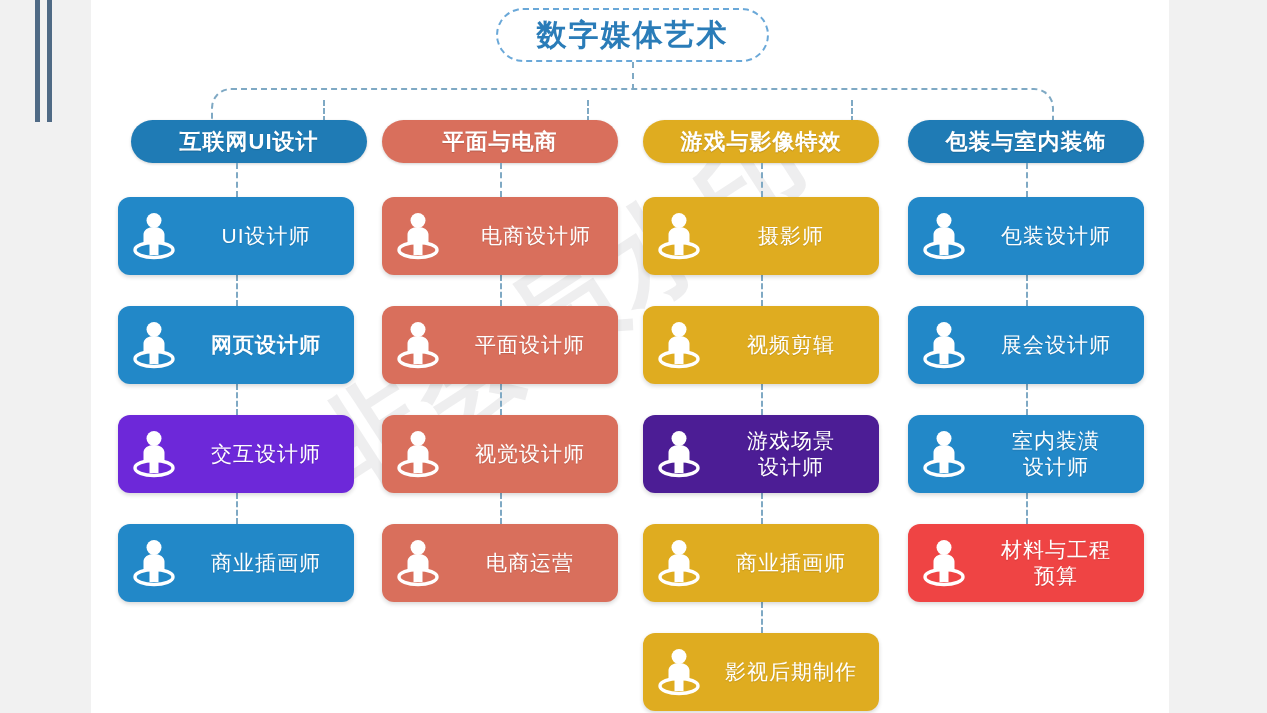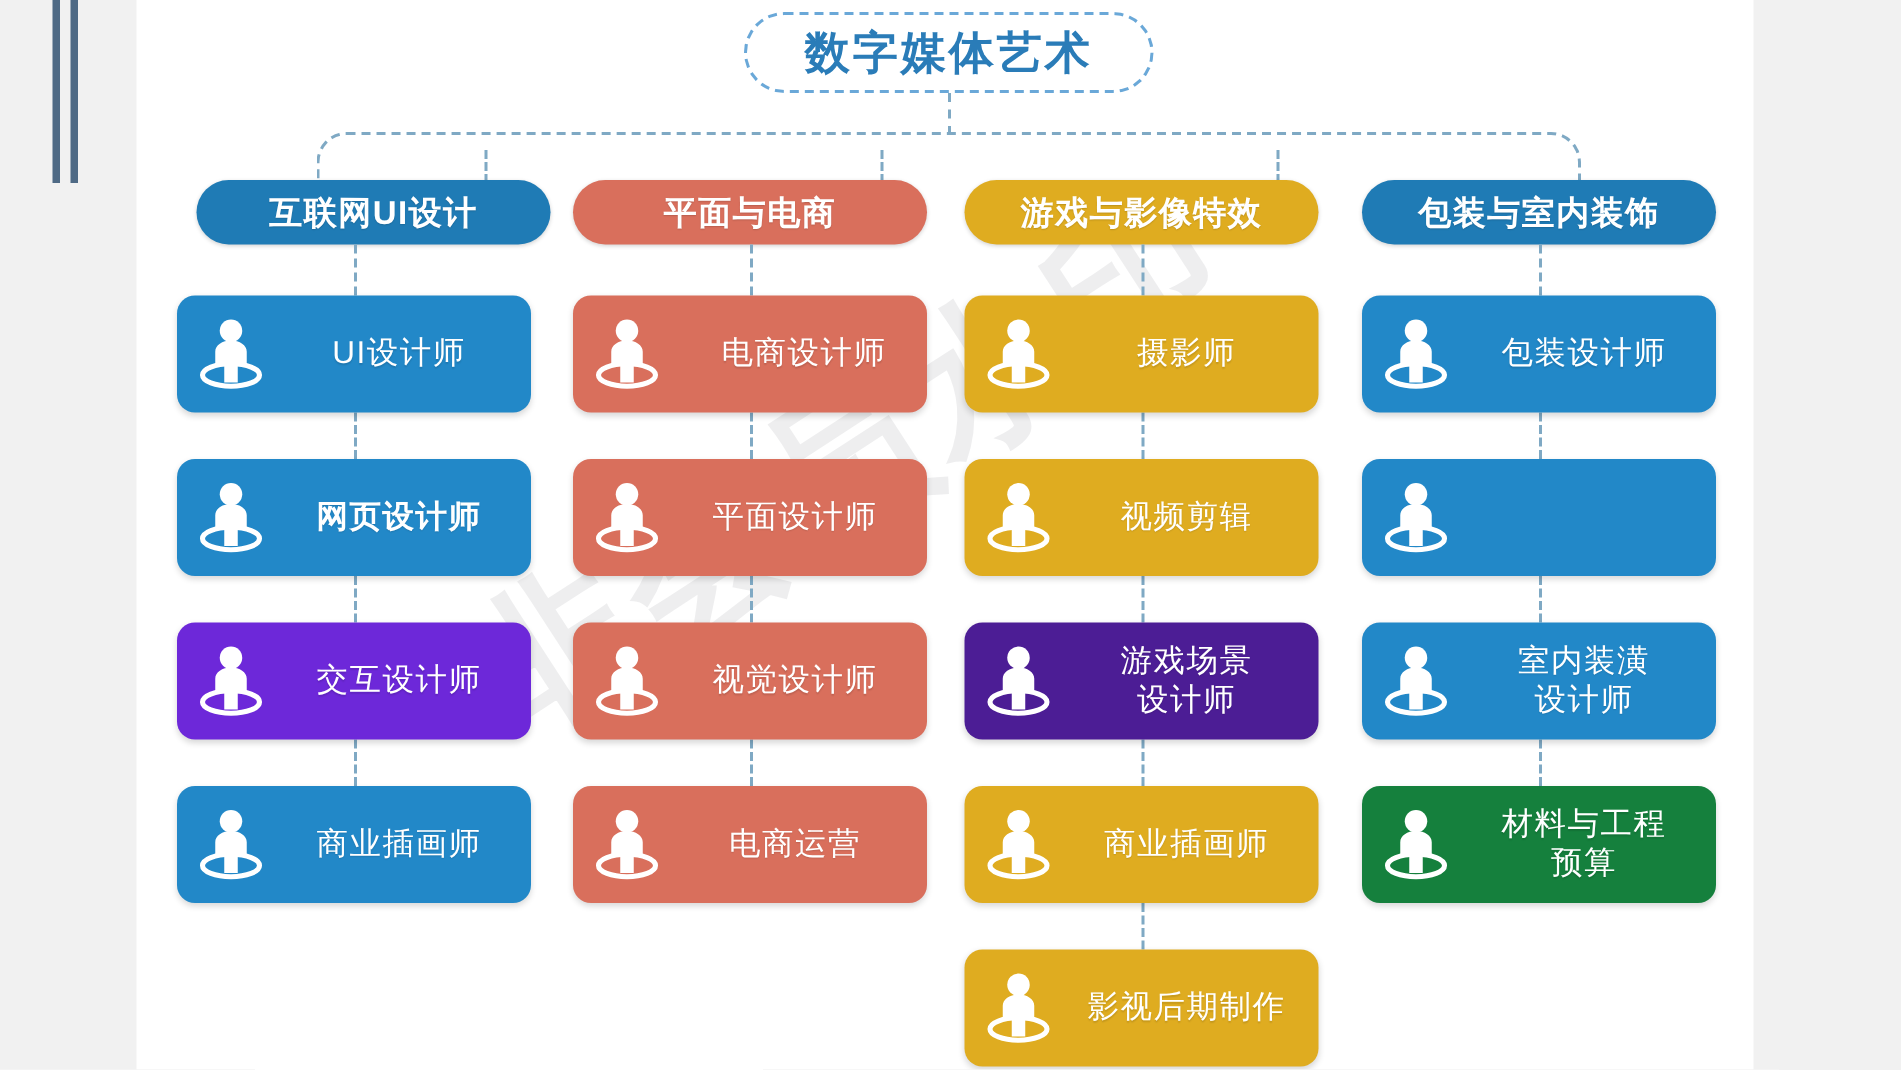--- a/index.html
+++ b/index.html
@@ -377,33 +377,34 @@
           <span class="card-label">包装设计师</span>
         </div>
         <div class="card" style="left: 817px; top: 306px; background: rgb(34, 136, 200);">
           <span class="card-icon">
             <svg width="46" height="50" viewBox="0 0 46 50" aria-hidden="true">
               <circle cx="23" cy="9.5" r="7.5" fill="#ffffff"></circle>
               <path d="M12.5 23.5c0-4.4 4.7-7.5 10.5-7.5s10.5 3.1 10.5 7.5v8.5h-6v12h-9v-12h-6z" fill="#ffffff"></path>
               <ellipse cx="23" cy="39" rx="19" ry="7.5" fill="none" stroke="#ffffff" stroke-width="3.4"></ellipse>
             </svg>
           </span>
+          <span class="card-label">展会设计师</span>
         </div>
         <div class="card" style="left: 817px; top: 415px; background: rgb(34, 136, 200);">
           <span class="card-icon">
             <svg width="46" height="50" viewBox="0 0 46 50" aria-hidden="true">
               <circle cx="23" cy="9.5" r="7.5" fill="#ffffff"></circle>
               <path d="M12.5 23.5c0-4.4 4.7-7.5 10.5-7.5s10.5 3.1 10.5 7.5v8.5h-6v12h-9v-12h-6z" fill="#ffffff"></path>
               <ellipse cx="23" cy="39" rx="19" ry="7.5" fill="none" stroke="#ffffff" stroke-width="3.4"></ellipse>
             </svg>
           </span>
           <span class="card-label">室内装潢
 设计师</span>
         </div>
-        <div class="card" style="left: 817px; top: 524px; background: #15803d;">
+        <div class="card" style="left: 817px; top: 524px; background: #ef4444;">
           <span class="card-icon">
             <svg width="46" height="50" viewBox="0 0 46 50" aria-hidden="true">
               <circle cx="23" cy="9.5" r="7.5" fill="#ffffff"></circle>
               <path d="M12.5 23.5c0-4.4 4.7-7.5 10.5-7.5s10.5 3.1 10.5 7.5v8.5h-6v12h-9v-12h-6z" fill="#ffffff"></path>
               <ellipse cx="23" cy="39" rx="19" ry="7.5" fill="none" stroke="#ffffff" stroke-width="3.4"></ellipse>
             </svg>
           </span>
           <span class="card-label">材料与工程
 预算</span>
         </div>

